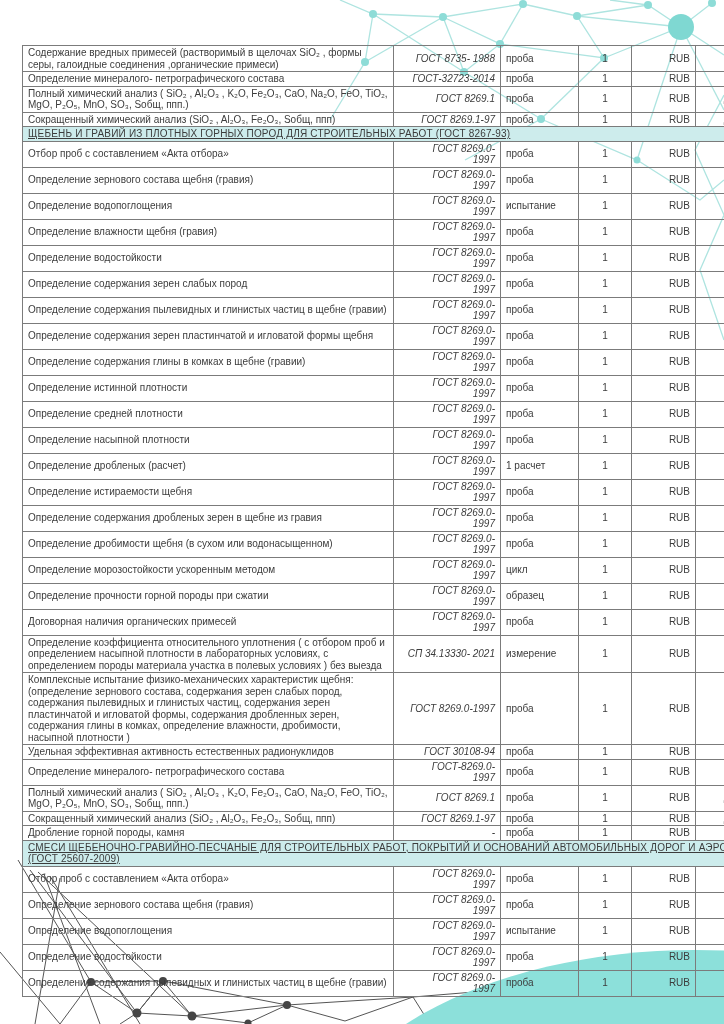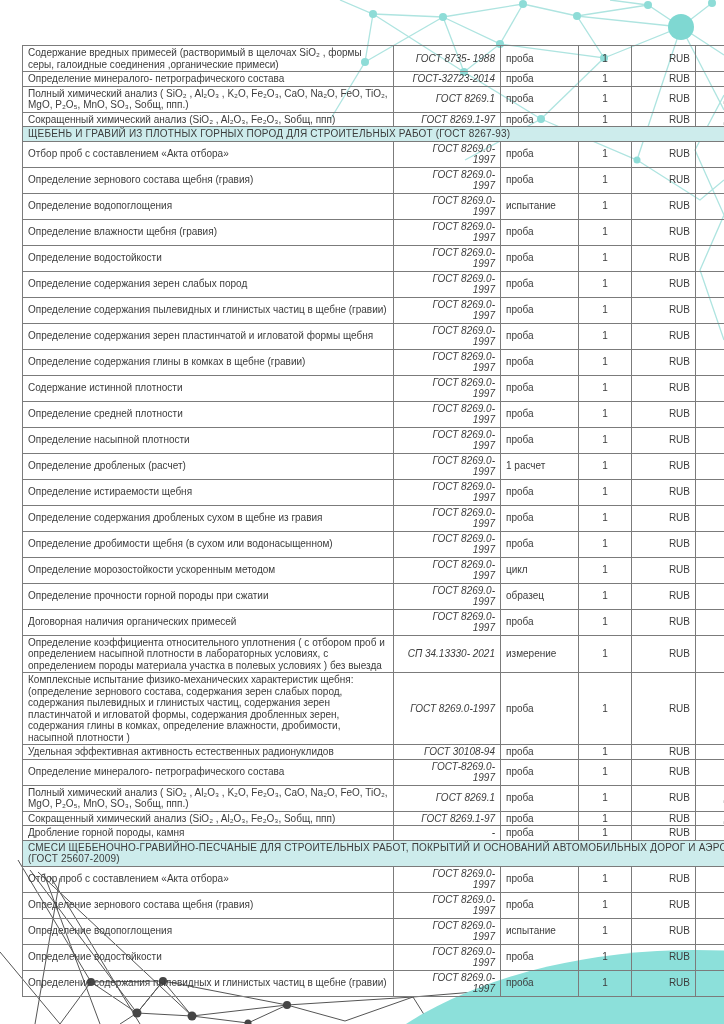--- a/index.html
+++ b/index.html
@@ -42,20 +42,21 @@
   td.col-price{width:77px;text-align:right;padding-right:6px;}
   td.section-cell{
     background:#cdecec;
     padding:2px 6px;
     font-size:13px;
     line-height:15px;
     color:#2c3a3a;
     letter-spacing:0.2px;
   }
   td.section-cell span{
+    text-decoration:underline;
   }
 </style>
 </head>
 <body>
 
 <div id="page">
 
   <svg id="decor-svg" width="724" height="1024" viewBox="0 0 724 1024">
 
     <g stroke="#aee4e0" stroke-width="1.3" fill="none">
@@ -229,21 +230,21 @@
           <tr>
             <td class="col-name">Определение содержания глины в комках в щебне (гравии)</td>
             <td class="col-gost">ГОСТ 8269.0-
 1997</td>
             <td class="col-unit">проба</td>
             <td class="col-qty">1</td>
             <td class="col-cur">RUB</td>
             <td class="col-price">600,00</td>
           </tr>
           <tr>
-            <td class="col-name">Содержание истинной плотности</td>
+            <td class="col-name">Определение истинной плотности</td>
             <td class="col-gost">ГОСТ 8269.0-
 1997</td>
             <td class="col-unit">проба</td>
             <td class="col-qty">1</td>
             <td class="col-cur">RUB</td>
             <td class="col-price">900,00</td>
           </tr>
           <tr>
             <td class="col-name">Определение средней плотности</td>
             <td class="col-gost">ГОСТ 8269.0-
@@ -274,21 +275,21 @@
           <tr>
             <td class="col-name">Определение истираемости щебня</td>
             <td class="col-gost">ГОСТ 8269.0-
 1997</td>
             <td class="col-unit">проба</td>
             <td class="col-qty">1</td>
             <td class="col-cur">RUB</td>
             <td class="col-price">4 000,00</td>
           </tr>
           <tr>
-            <td class="col-name">Определение содержания дробленых сухом в щебне из гравия</td>
+            <td class="col-name">Определение содержания дробленых зерен в щебне из гравия</td>
             <td class="col-gost">ГОСТ 8269.0-
 1997</td>
             <td class="col-unit">проба</td>
             <td class="col-qty">1</td>
             <td class="col-cur">RUB</td>
             <td class="col-price">700,00</td>
           </tr>
           <tr>
             <td class="col-name">Определение дробимости щебня (в сухом или водонасыщенном)</td>
             <td class="col-gost">ГОСТ 8269.0-

